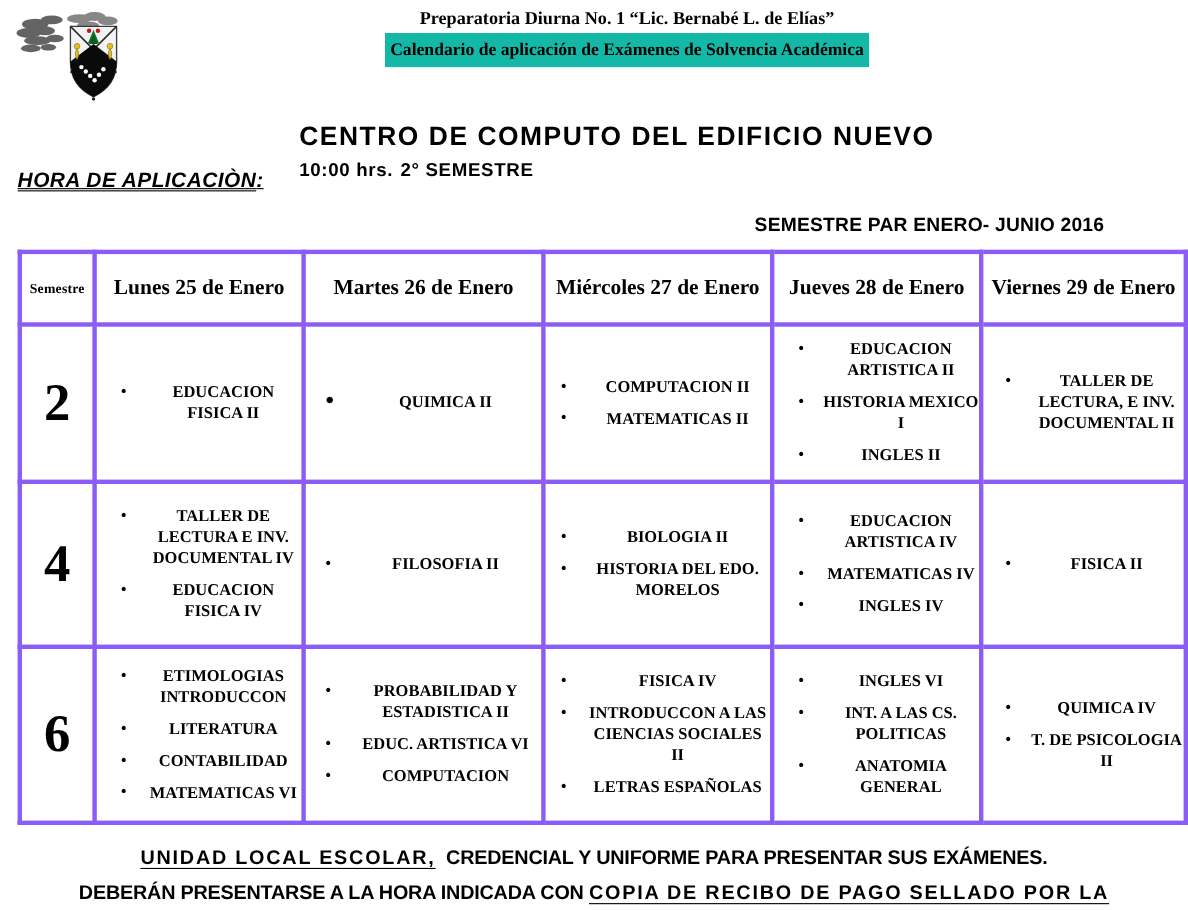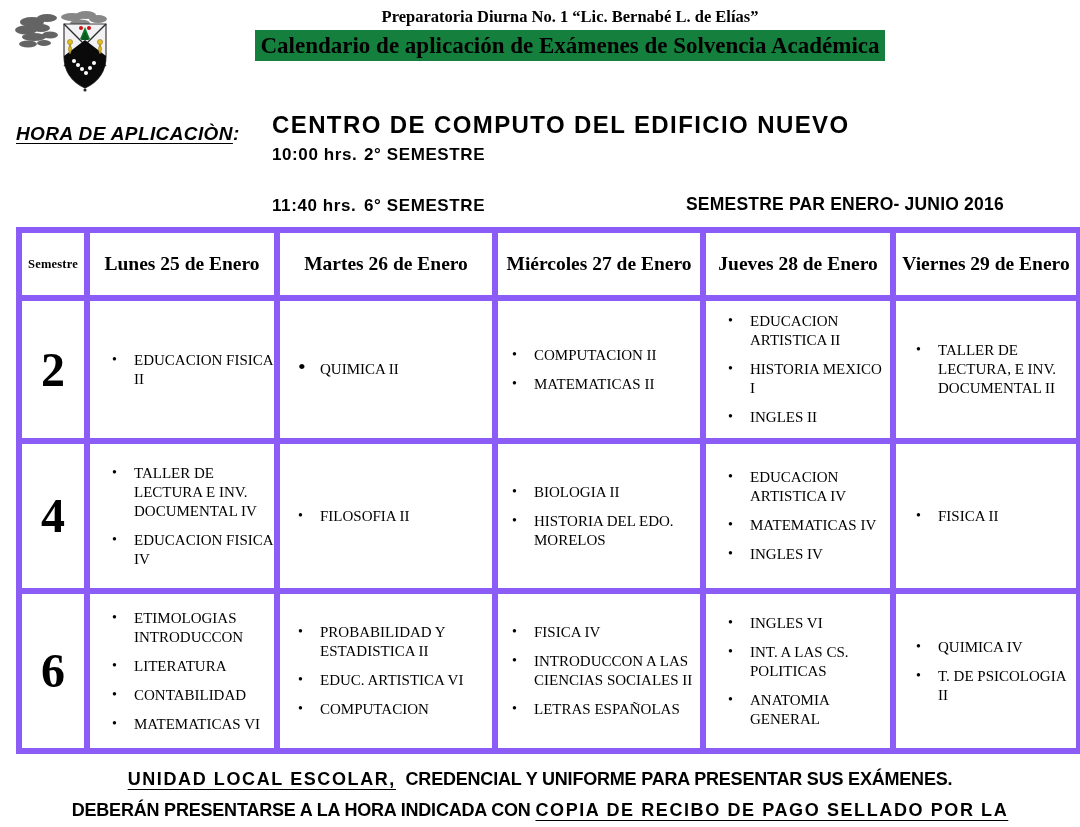--- a/index.html
+++ b/index.html
@@ -49,24 +49,24 @@
     font-weight: bold;
     font-size: 16.5px;
     line-height: 22px;
     margin-top: 1px;
   }
   .doc-title-wrap {
     margin-top: 2px;
   }
   .doc-title {
     display: inline-block;
-    background: #15803d;
-    font-family: "Liberation Serif", serif;
-    font-weight: bold;
-    font-size: 23px;
+    background: #14b8a6;
+    font-family: "Liberation Serif", serif;
+    font-weight: bold;
+    font-size: 16px;
     line-height: 31px;
     padding: 0 5px;
   }
 
   
   .info {
     position: absolute;
     left: 0; top: 108px;
     width: 1080px;
     height: 110px;
@@ -78,21 +78,21 @@
     font-weight: bold;
     font-size: 19px;
     letter-spacing: 0.4px;
     white-space: nowrap;
   }
   .lbl .u {
     text-decoration: underline;
     text-underline-offset: 3px;
   }
   .lbl-lugar { left: 16px; top: 4px; }
-  .lbl-hora  { left: 16px; top: 15px; }
+  .lbl-hora  { left: 16px; top: 46px; text-decoration: underline; }
 
   .val-place {
     position: absolute;
     left: 272px; top: 3px;
     font-family: "Liberation Sans", sans-serif;
     font-weight: bold;
     font-size: 24px;
     letter-spacing: 1.4px;
     white-space: nowrap;
   }
@@ -124,21 +124,21 @@
   
   table.cal {
     position: absolute;
     left: 16px;
     top: 227px;
     width: 1060px;
     border-collapse: collapse;
     table-layout: fixed;
   }
   table.cal th, table.cal td {
-    border: 6px solid #8b5cf6;
+    border: 4px solid #8b5cf6;
     vertical-align: middle;
     padding: 0;
   }
   table.cal thead th {
     height: 62px;
     font-family: "Liberation Serif", serif;
     font-weight: bold;
     font-size: 19.5px;
     text-align: center;
   }
@@ -157,25 +157,26 @@
     padding: 4px 4px 4px 4px;
   }
   ul.subj {
     list-style: none;
     margin: 0;
     padding: 0;
   }
   ul.subj li {
     position: relative;
     font-family: "Liberation Serif", serif;
-    font-weight: normal;
+    font-weight: bold;
     font-size: 15px;
     line-height: 19px;
     margin: 0 0 10px 0;
     padding-left: 30px;
+    text-align: center;
   }
   ul.subj li:last-child { margin-bottom: 0; }
   ul.subj li::before {
     content: "\2022";
     position: absolute;
     left: 8px;
     top: -1px;
     font-size: 14px;
     line-height: 19px;
   }
@@ -281,23 +282,20 @@
 
 <div class="info">
 
 
   <div class="val-place">CENTRO DE COMPUTO DEL EDIFICIO NUEVO</div>
 
   <div class="lbl lbl-hora"><span class="u">HORA DE APLICACIÒN</span><span>:</span></div>
 
   <div class="time-row time-1">
     <span class="t">10:00 hrs.</span><span class="s">2°  SEMESTRE</span>
-  </div>
-  <div class="time-row time-3">
-    <span class="t">11:40 hrs.</span><span class="s">6°  SEMESTRE</span>
   </div>
 
   <div class="semestre-par">SEMESTRE PAR  ENERO- JUNIO 2016</div>
 </div>
 
 <table class="cal">
   <colgroup>
     <col style="width:68px">
     <col style="width:190px">
     <col style="width:218px">

